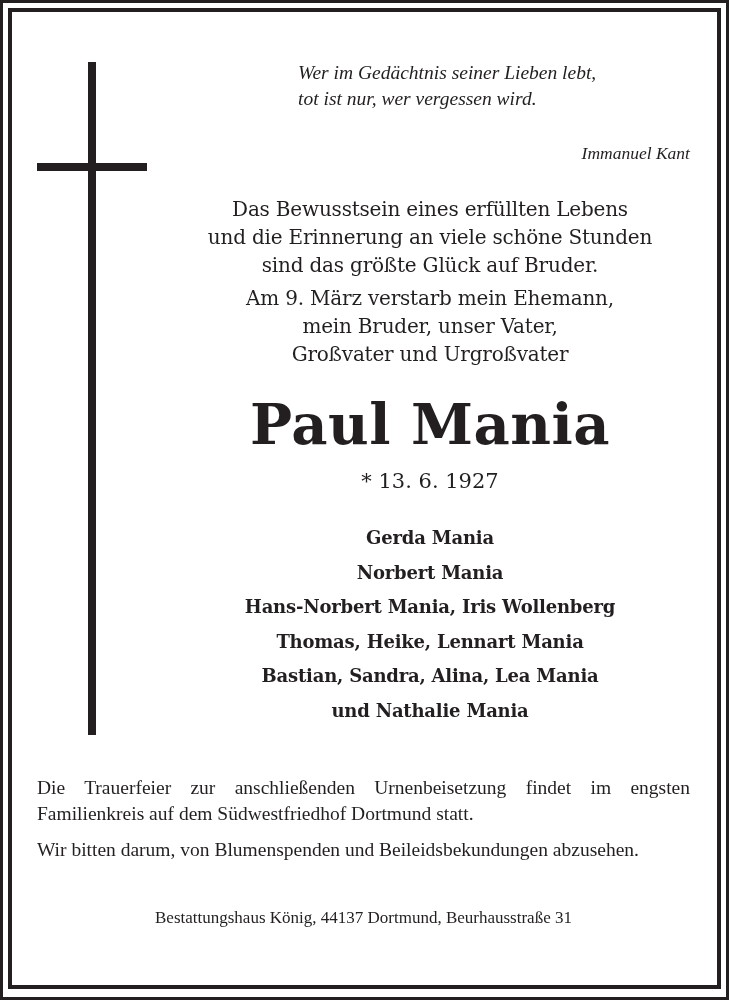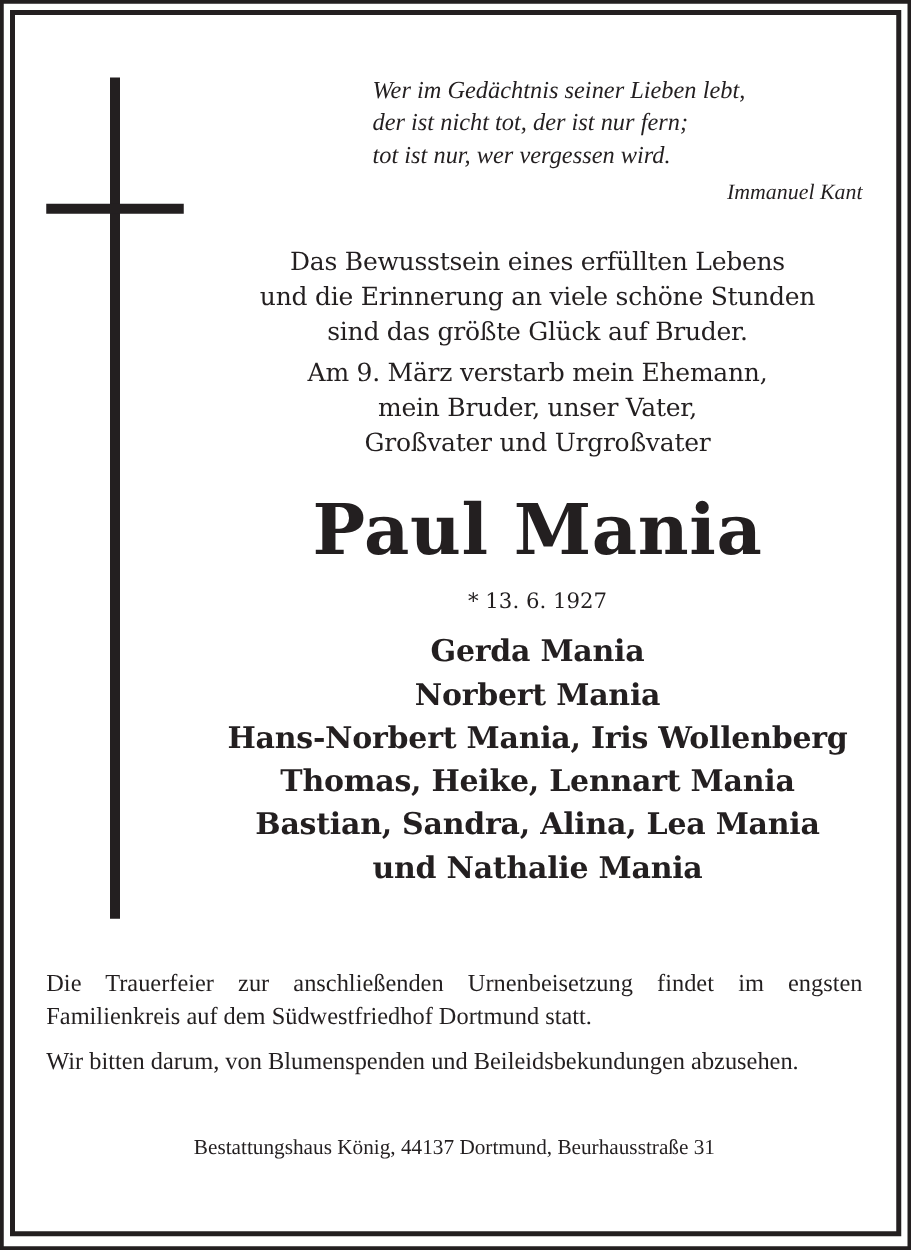--- a/index.html
+++ b/index.html
@@ -30,22 +30,22 @@
 
     .main-col {
       position: absolute; left: 170px; top: 195px; width: 520px; text-align: center;
     }
     .intro { font-size: 20px; line-height: 28px; letter-spacing: -0.2px; }
     .intro .line { display: block; white-space: nowrap; }
     .intro-gap { height: 5px; }
     .name {
       margin-top: 22px; font-size: 56px; font-weight: bold; line-height: 68px; letter-spacing: 0.5px;
     }
-    .birth { margin-top: 10px; font-size: 17px; line-height: 26px; }
-    .family { margin-top: 10px; font-size: 24px; font-weight: bold; line-height: 34.5px; letter-spacing: -0.2px; }
+    .birth { margin-top: 10px; font-size: 21px; line-height: 26px; }
+    .family { margin-top: 27px; font-size: 18px; font-weight: bold; line-height: 34.5px; letter-spacing: -0.2px; }
     .family .line { display: block; white-space: nowrap; }
 
     .notice {
       position: absolute; left: 37px; top: 775px; width: 653px;
       font-size: 19.5px; line-height: 26px; text-align: justify;
     }
     .notice p { margin: 0 0 10px 0; }
     .footer {
       position: absolute; left: 37px; top: 906px; width: 653px; text-align: center;
       font-size: 17px; line-height: 24px; white-space: nowrap;
@@ -57,21 +57,20 @@
 <div class="outer-frame"></div>
 <div class="inner-frame"></div>
 
 <div>
   <div class="cross-v"></div>
   <div class="cross-h"></div>
 </div>
 
 <div class="quote lserif">
   <span class="quote-line">Wer im Gedächtnis seiner Lieben lebt,</span>
-  <span class="quote-line">der ist nicht tot, der ist nur fern;</span>
   <span class="quote-line">tot ist nur, wer vergessen wird.</span>
 </div>
 <div class="quote-author lserif">Immanuel Kant</div>
 
 <div class="main-col serif">
   <div class="intro">
     <span class="line">Das Bewusstsein eines erfüllten Lebens</span>
     <span class="line">und die Erinnerung an viele schöne Stunden</span>
     <span class="line">sind das größte Glück auf Bruder.</span>
     <div class="intro-gap"></div>

